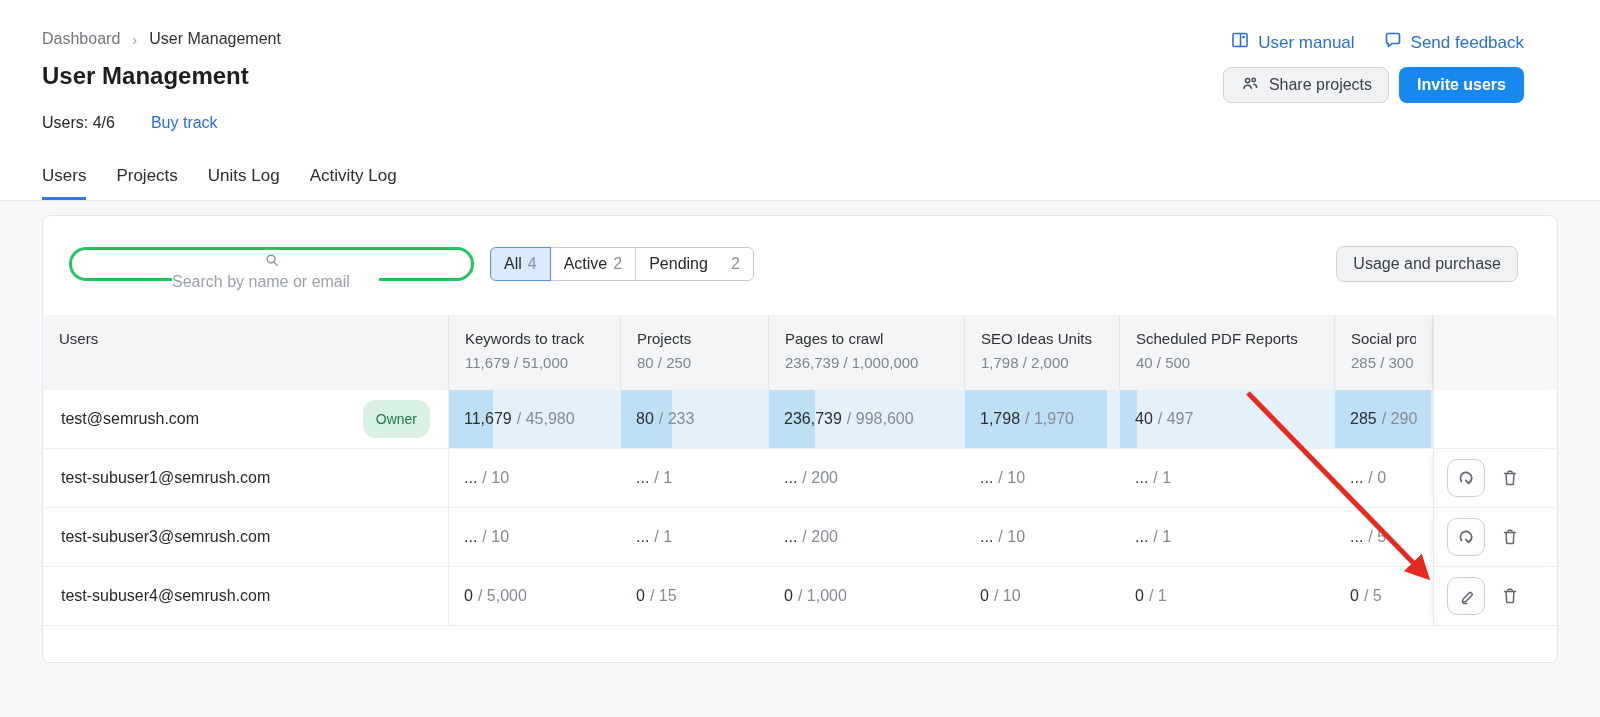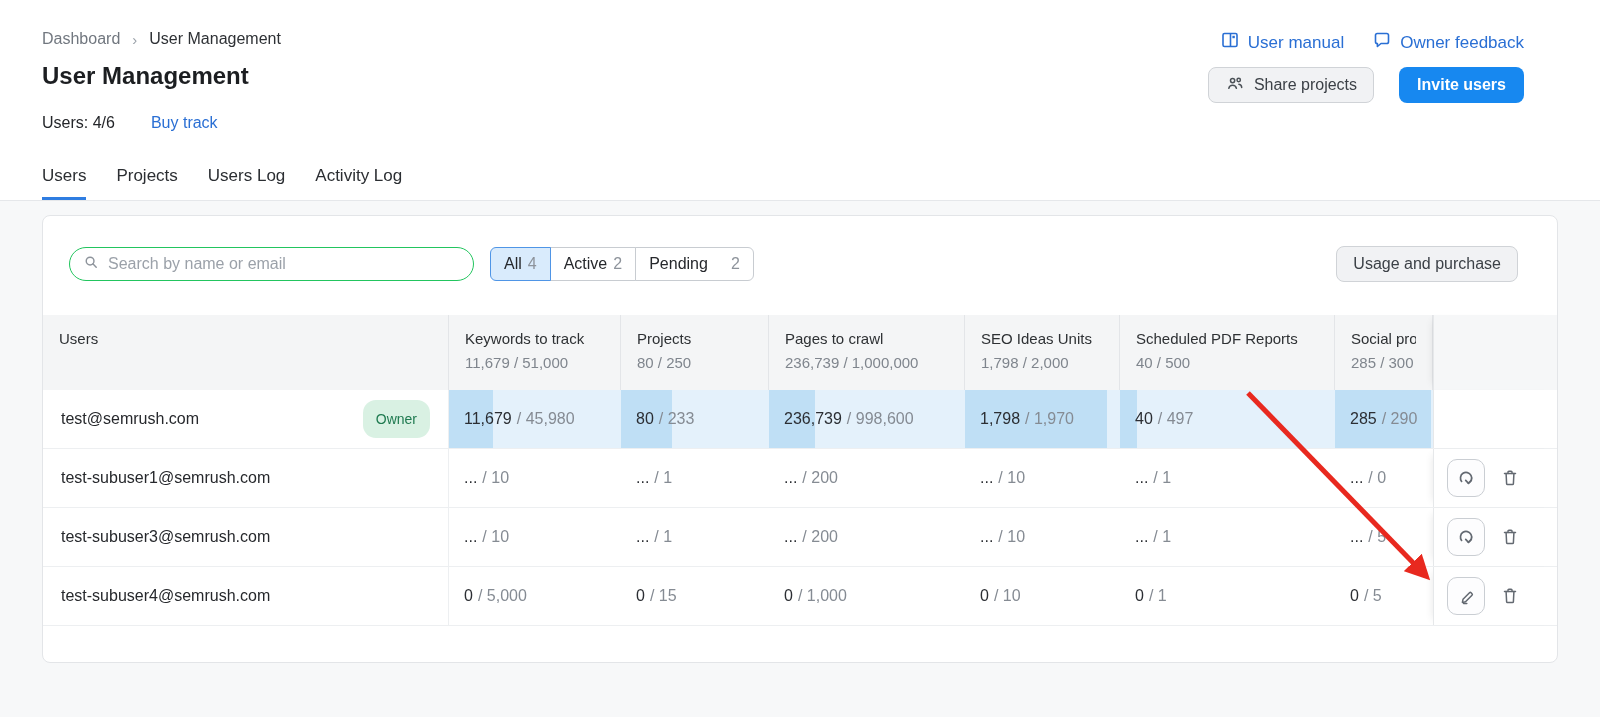--- a/index.html
+++ b/index.html
@@ -16,30 +16,30 @@
   .breadcrumb .root { cursor:pointer; }
   .page-title { position:absolute; left:42px; top:62px; font-size:24px; font-weight:700; color:#1c1e21; }
   .users-line { position:absolute; left:42px; top:114px; font-size:16px; color:#24262a; }
   .buy-more { margin-left:36px; color:#2a6fd4; cursor:pointer; }
   .tabs { position:absolute; left:42px; bottom:0; display:flex; gap:30px; }
   .tab { font-size:17px; color:#2b2e32; padding-bottom:11px; cursor:pointer; border-bottom:3px solid transparent; }
   .tab.active { border-bottom-color:#2f7de1; }
   .header-right { position:absolute; right:76px; top:30px; }
   .links-row { display:flex; gap:28px; justify-content:flex-end; align-items:center; }
   .hlink { color:#2a6fd4; font-size:17px; display:flex; align-items:center; gap:8px; cursor:pointer; }
-  .buttons-row { display:flex; gap:25px; margin-top:12px; justify-content:flex-end; }
+  .buttons-row { display:flex; gap:10px; margin-top:12px; justify-content:flex-end; }
   .btn { height:36px; border-radius:8px; font-size:16px; display:inline-flex; align-items:center; padding:0 16px; cursor:pointer; font-family:"Liberation Sans",sans-serif; }
   .btn-secondary { background:#f1f2f4; border:1px solid #d0d3d7; color:#3c4147; gap:9px; }
   .btn-primary { background:#1788f0; border:none; color:#ffffff; font-weight:700; padding:0 18px; }
   
   .content { position:absolute; top:201px; left:0; right:0; bottom:0; background:#f7f8f9; }
   .card { position:relative; margin:14px 0 0 42px; width:1516px; height:448px; background:#fff;
           border:1px solid #e3e5e8; border-radius:8px; }
   .toolbar { position:absolute; top:31px; left:26px; right:26px; height:34px; display:flex; align-items:center; }
-  .search-box { width:405px; height:34px; border:1px solid #22c55e; border-radius:17px; display:flex; align-items:center; padding:1px 12px; background:#fff; }
+  .search-box { width:405px; height:34px; border:3px solid #22c55e; border-radius:17px; display:flex; align-items:center; padding:1px 12px; background:#fff;flex-direction:column; }
   .search-box input { border:none; outline:none; flex:1; font-size:16px; color:#3a3e44; margin-left:8px; font-family:"Liberation Sans",sans-serif; }
   .search-box input::placeholder { color:#9ba1a9; }
   .segmented { display:flex; margin-left:16px; height:34px; }
   .seg { border:1px solid #c8ccd1; background:#fff; padding:0 13px; display:flex; align-items:center; font-size:16px; color:#26282c; gap:6px; cursor:pointer; margin-left:-1px; }
   .seg:first-child { border-radius:6px 0 0 6px; margin-left:0; }
   .seg:last-child { border-radius:0 6px 6px 0;gap:23px; }
   .seg .count { color:#8d939b; }
   .seg.selected { background:#d9ebfc; border:1px solid #4f95e6; z-index:1; }
   .usage-btn { margin-left:auto; margin-right:13px; }
   
@@ -82,38 +82,38 @@
     <span class="sep">›</span>
     <span class="current">User Management</span>
   </div>
   <div class="page-title">User Management</div>
   <div class="users-line">
     <span>Users: 4/6</span><span class="buy-more">Buy track</span>
   </div>
   <div class="tabs">
     <div class="tab active">Users</div>
     <div class="tab">Projects</div>
-    <div class="tab">Users Log</div>
+    <div class="tab">Units Log</div>
     <div class="tab">Activity Log</div>
   </div>
   <div class="header-right">
     <div class="links-row">
       <div class="hlink">
         <span><svg width="20" height="20" viewBox="0 0 20 20" fill="none" stroke="#2a6fd4" stroke-width="1.6">
               <rect x="3" y="3.5" width="14" height="13" rx="1.5"></rect>
               <path d="M10.5 3.5 V16.5"></path>
               <rect x="12.4" y="5.8" width="2.4" height="2.4" fill="#2a6fd4" stroke="none"></rect>
             </svg></span>
         <span>User manual</span>
       </div>
       <div class="hlink">
         <span><svg width="20" height="20" viewBox="0 0 20 20" fill="none" stroke="#2a6fd4" stroke-width="1.6" stroke-linejoin="round">
               <path d="M3.5 5.3 a1.8 1.8 0 0 1 1.8 -1.8 h9.4 a1.8 1.8 0 0 1 1.8 1.8 v6.4 a1.8 1.8 0 0 1 -1.8 1.8 H9 l-3.6 3 v-3 h-.1 a1.8 1.8 0 0 1 -1.8 -1.8 z"></path>
             </svg></span>
-        <span>Owner feedback</span>
+        <span>Send feedback</span>
       </div>
     </div>
     <div class="buttons-row">
       <button class="btn btn-secondary">
         <span><svg width="20" height="20" viewBox="0 0 20 20" fill="none" stroke="#4b5157" stroke-width="1.5" stroke-linecap="round">
               <circle cx="7.6" cy="7.6" r="2.1"></circle>
               <path d="M3.8 15.3 a3.9 3.9 0 0 1 7.6 0"></path>
               <circle cx="13.7" cy="7" r="1.7"></circle>
               <path d="M13.9 11.3 a3.4 3.4 0 0 1 2.8 3.3"></path>
             </svg></span>

